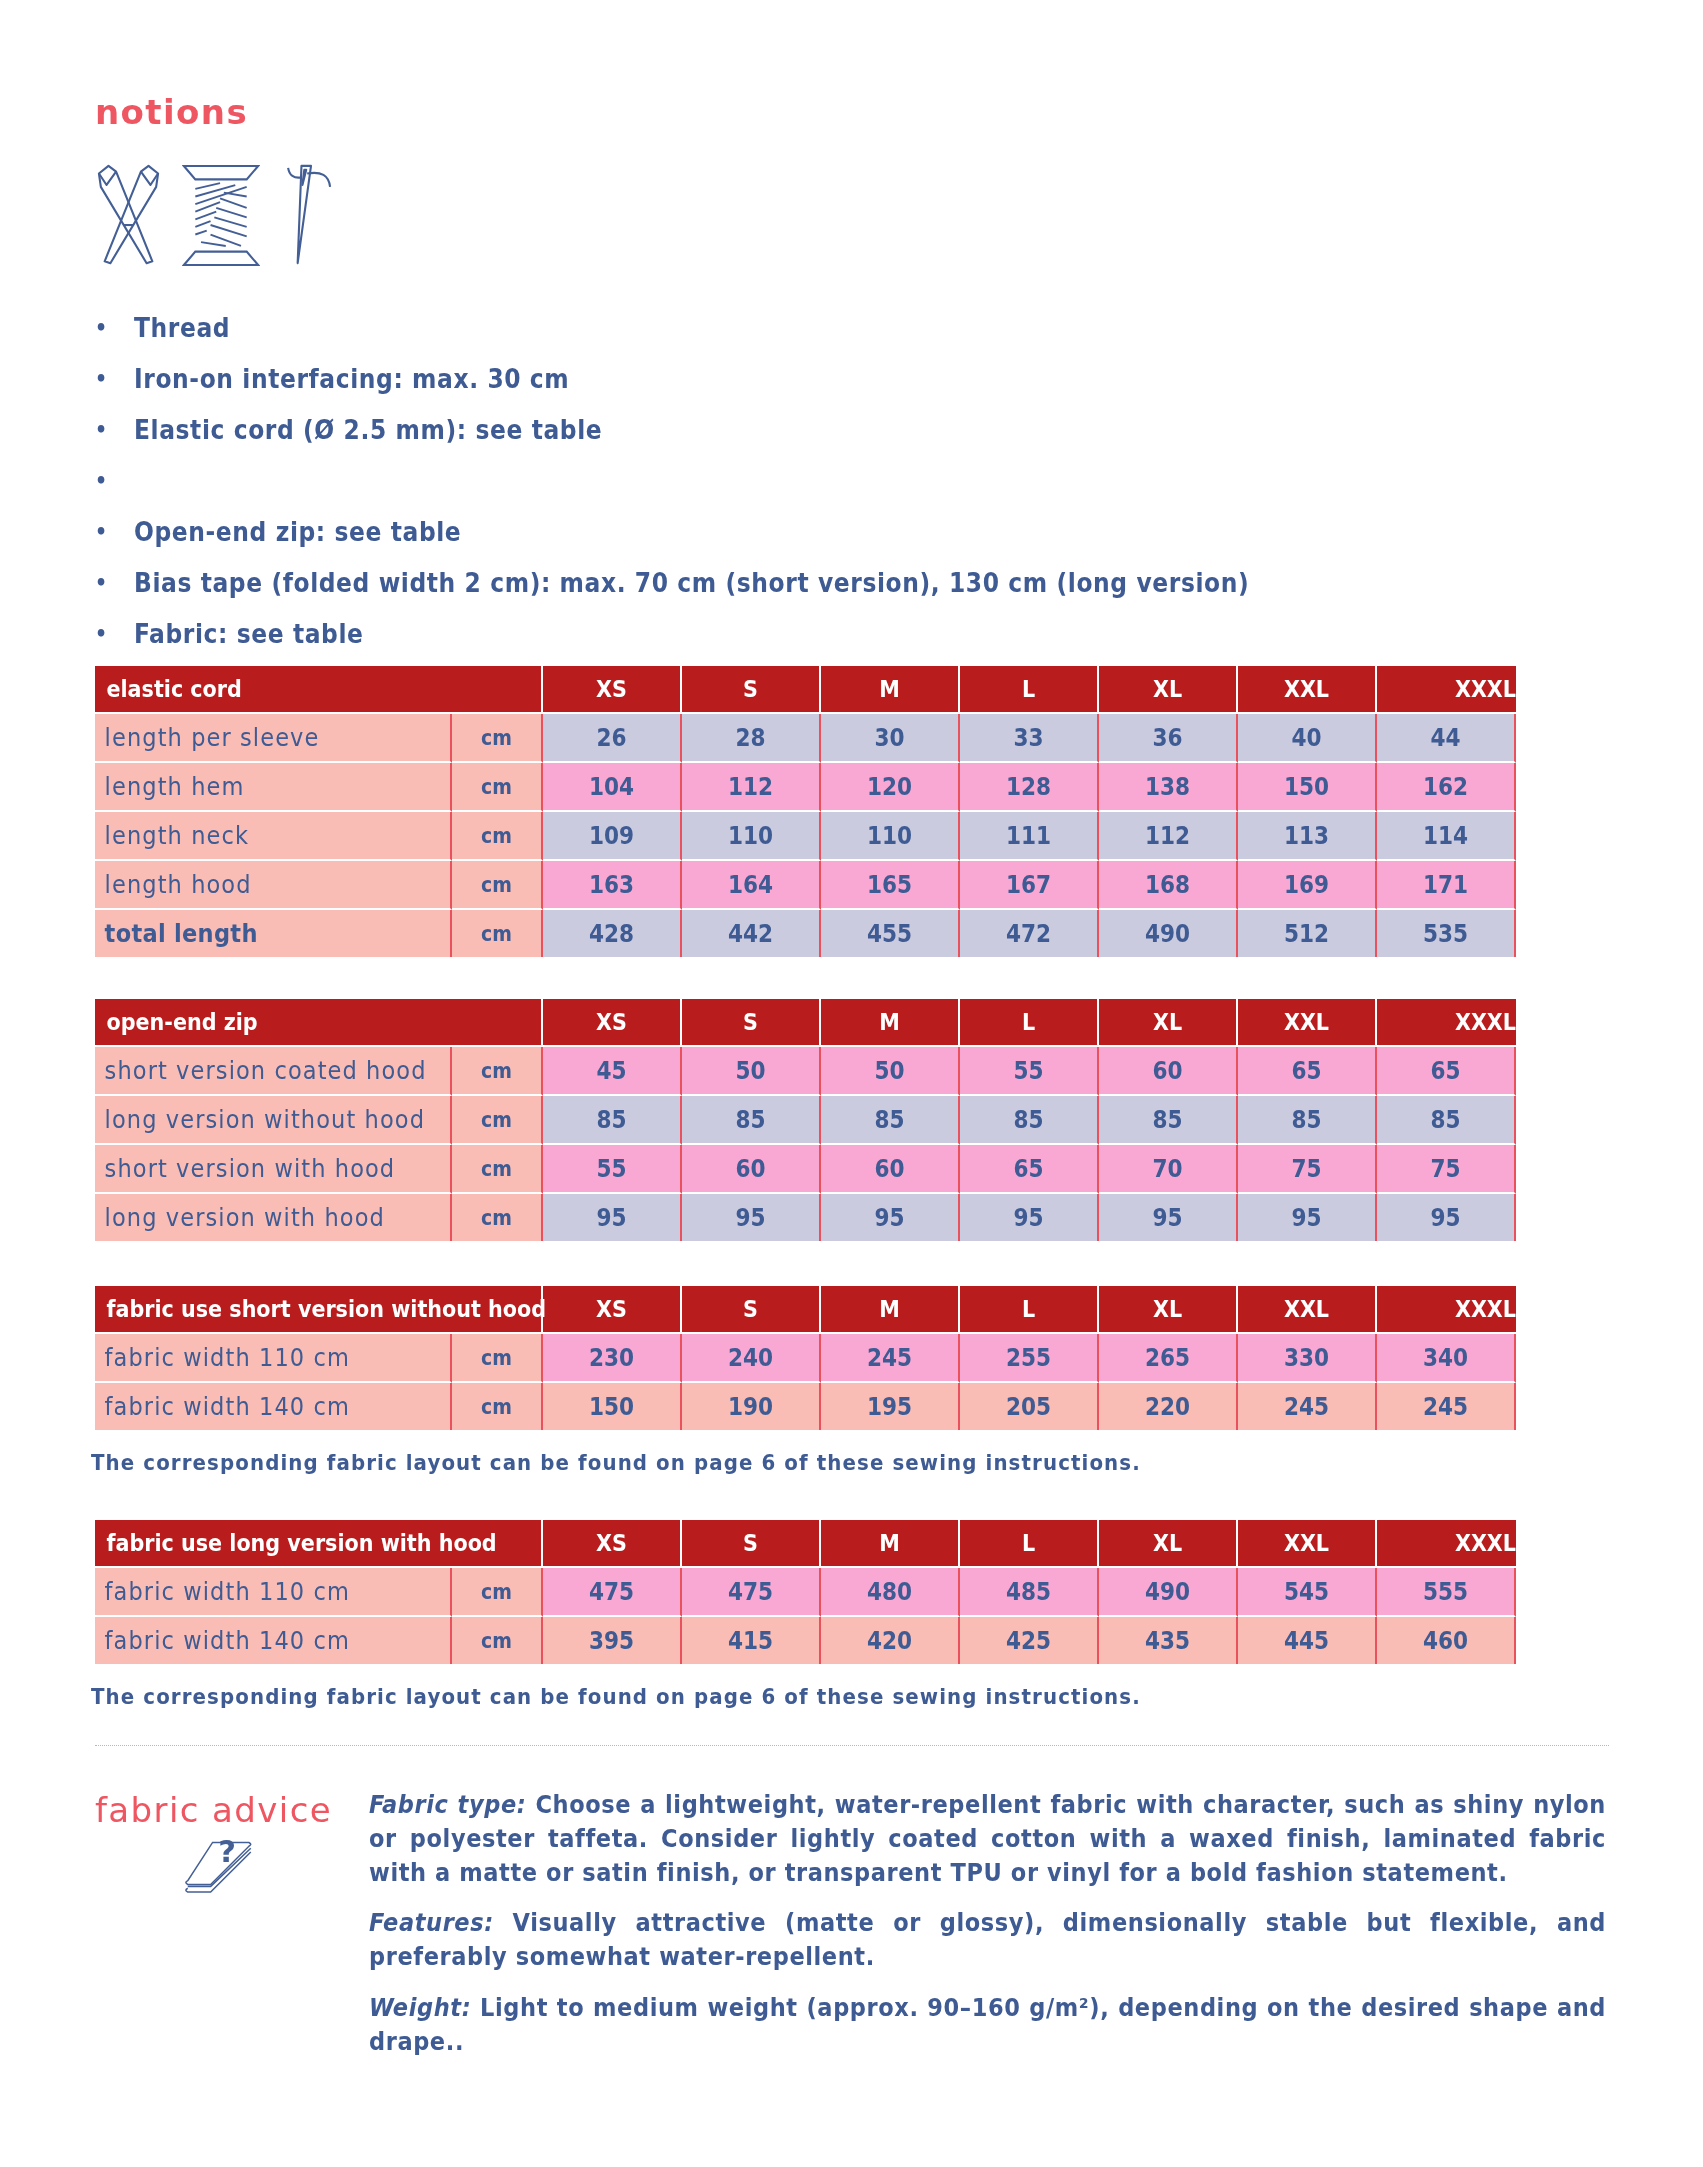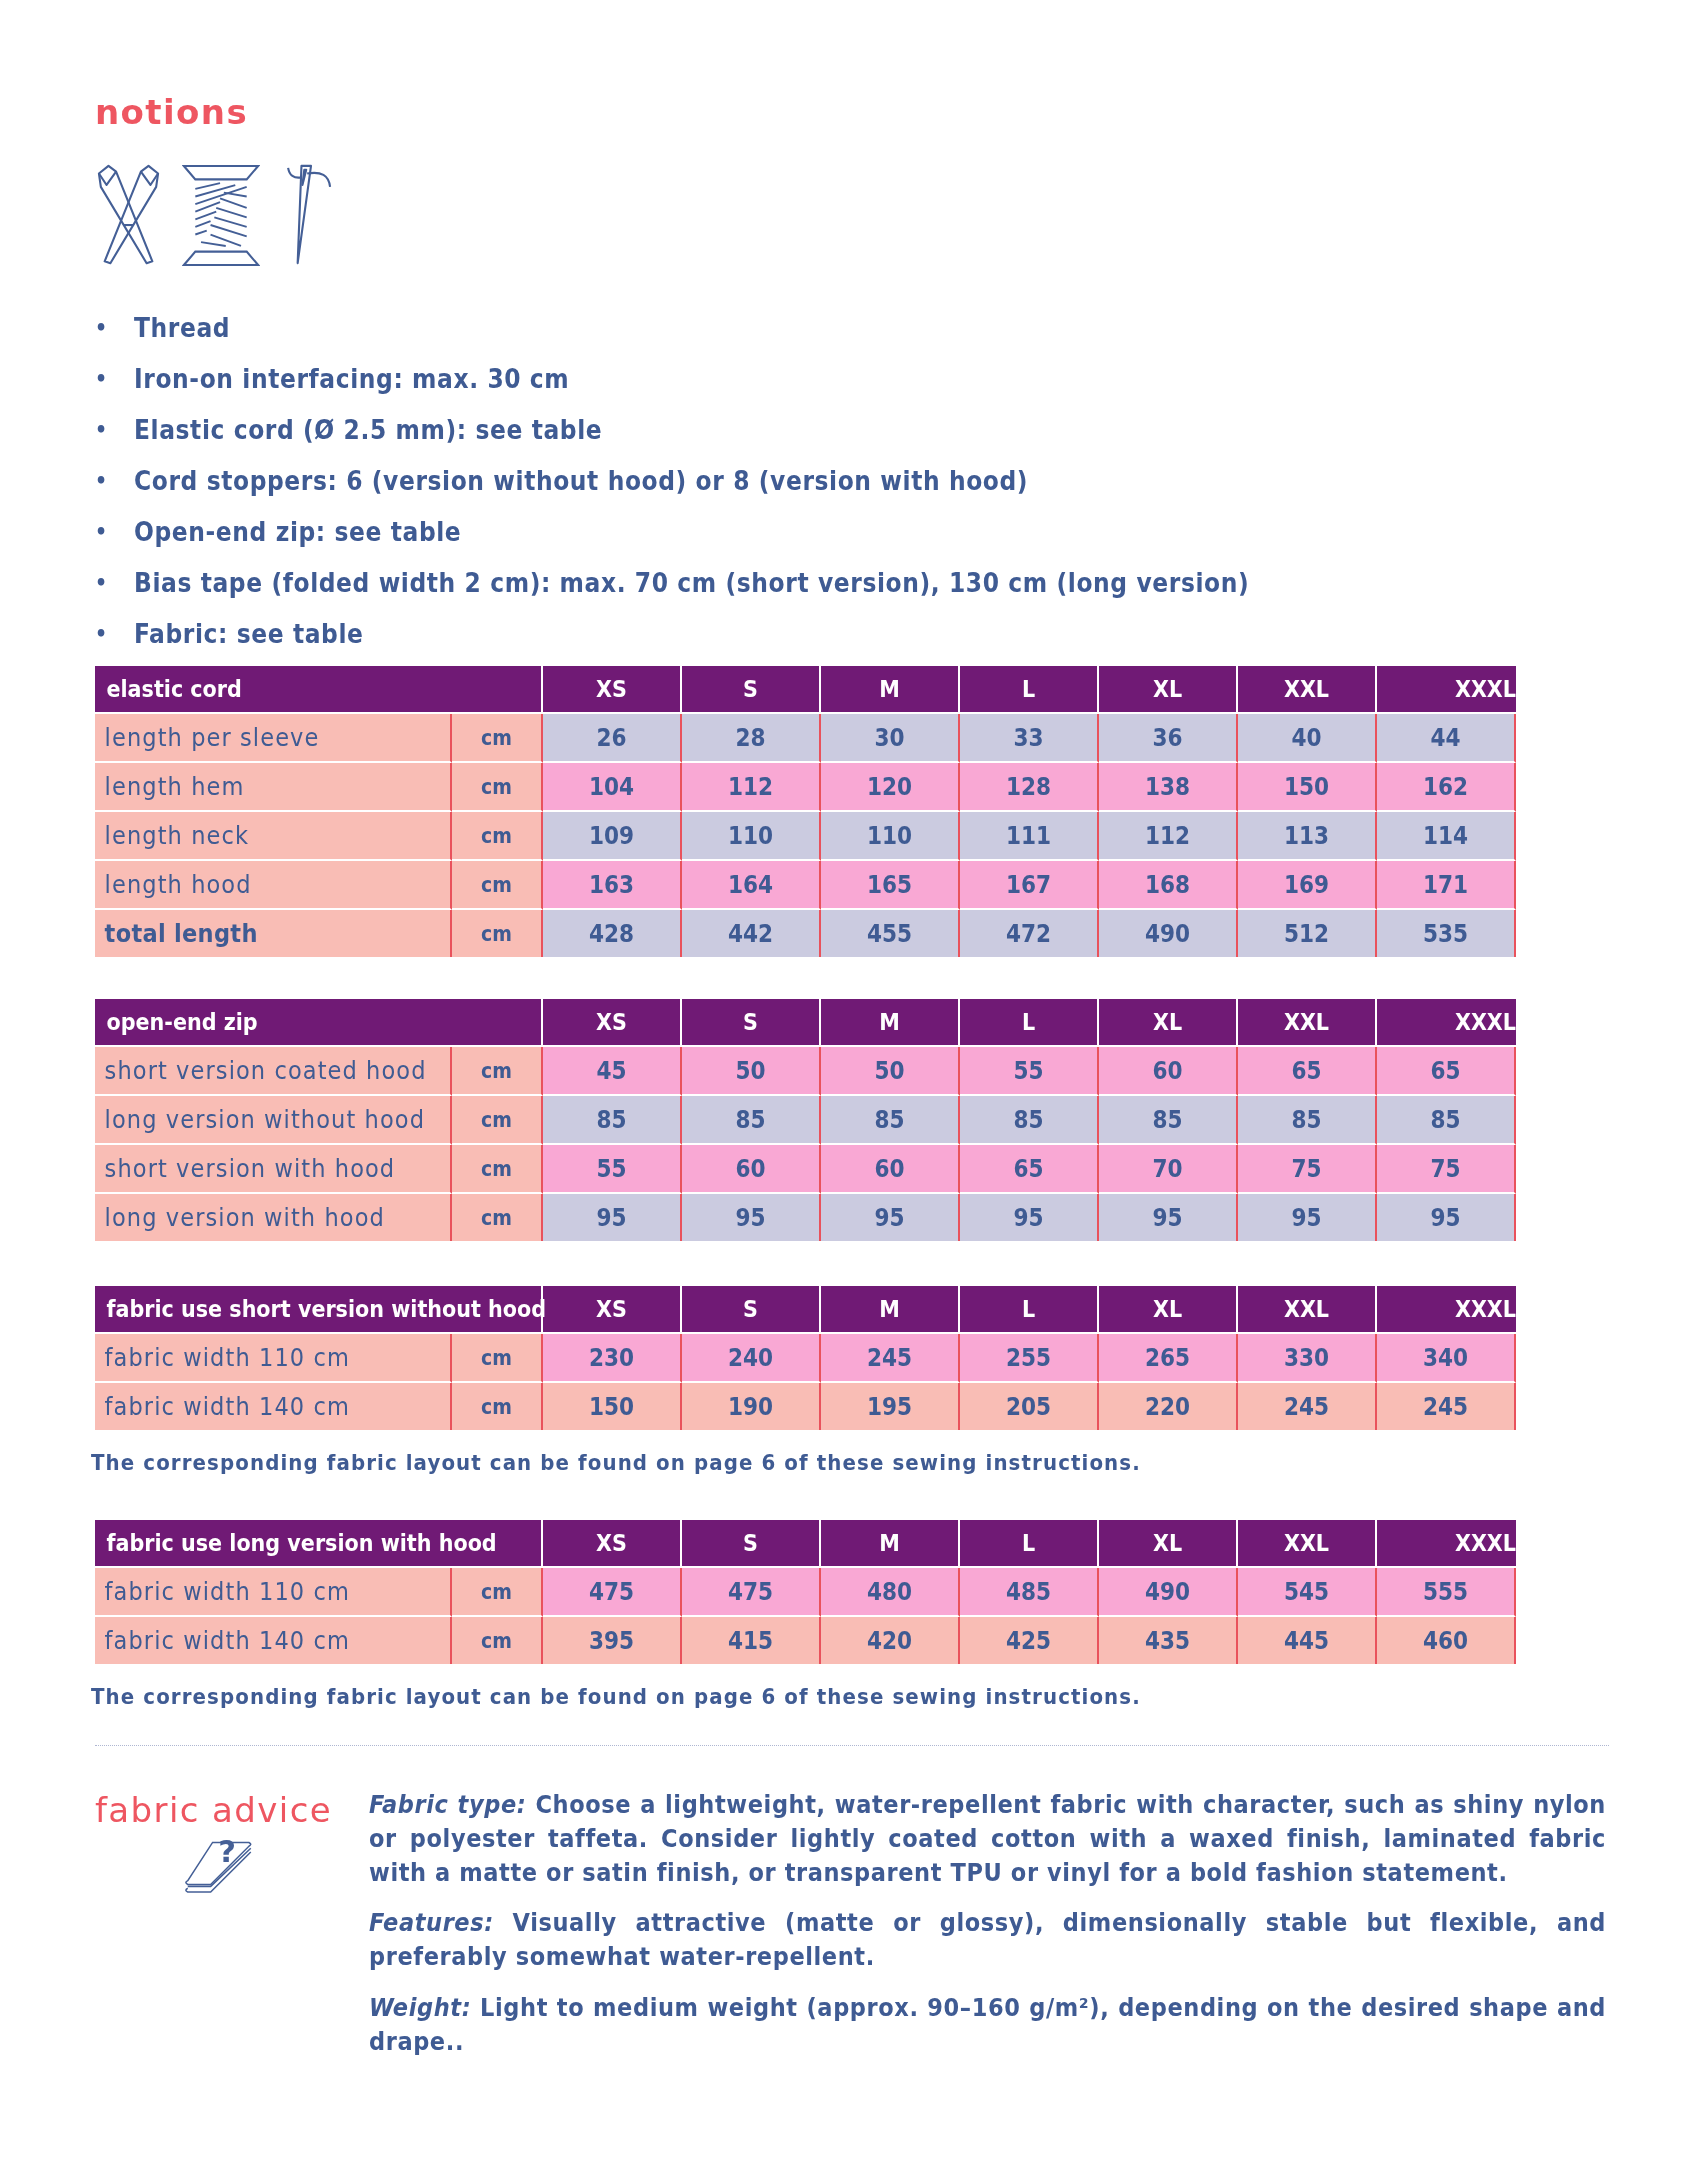--- a/index.html
+++ b/index.html
@@ -29,21 +29,21 @@
   ul.notions-list li .bullet { width: 39px; display: inline-block; font-size: 21px; }
 
   .size-table {
     position: absolute; left: 95px; width: 1418px; border-collapse: separate; border-spacing: 0;
     table-layout: fixed;
   }
   .size-table col.c-label { width: 357px; }
   .size-table col.c-unit { width: 91px; }
   .size-table col.c-size { width: 139px; }
   .size-table th {
-    background: #701a75; color: #ffffff; font-weight: bold; font-size: 23px;
+    background: #b91c1c; color: #ffffff; font-weight: bold; font-size: 23px;
     height: 46px; padding: 0; border-right: 2.9px solid #ffffff; border-bottom: 2.9px solid #ffffff;
     text-align: center; white-space: nowrap;
   }
   .size-table th.head-title { text-align: left; padding-left: 11.5px; }
   .size-table th:last-child { border-right: none; text-align: right; }
   .size-table td {
     height: 47px; padding: 0; font-size: 24px; text-align: center; font-weight: bold;
     border-bottom: 2.9px solid #ffffff; color: #3F5B93; white-space: nowrap;
   }
   .size-table tr:last-child td { border-bottom: none; }
@@ -135,21 +135,20 @@
     <li>
         <span class="bullet">•</span>
         <span>Iron-on interfacing: max. 30 cm</span>
       </li>
     <li>
         <span class="bullet">•</span>
         <span>Elastic cord (Ø 2.5 mm): see table</span>
       </li>
     <li>
         <span class="bullet">•</span>
-        <span>Cord stoppers: 6 (version without hood) or 8 (version with hood)</span>
       </li>
     <li>
         <span class="bullet">•</span>
         <span>Open-end zip: see table</span>
       </li>
     <li>
         <span class="bullet">•</span>
         <span>Bias tape (folded width 2 cm): max. 70 cm (short version), 130 cm (long version)</span>
       </li>
     <li>

